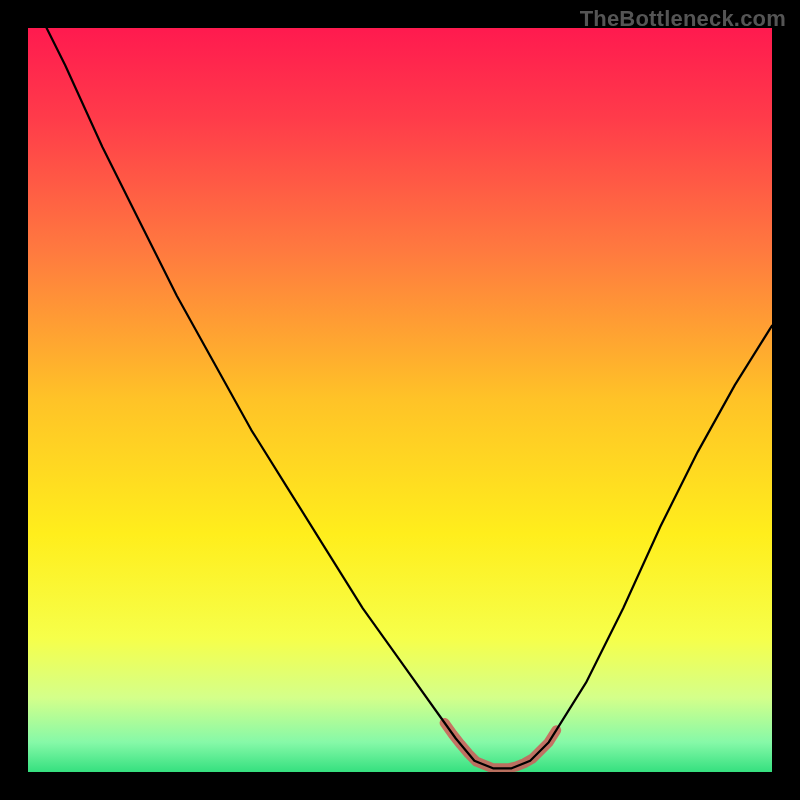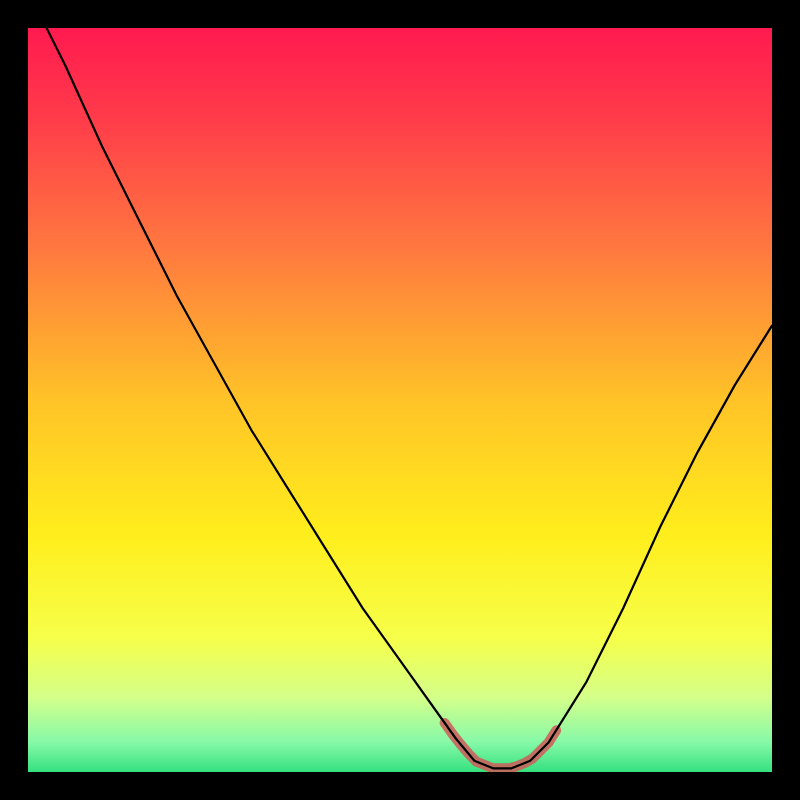--- a/index.html
+++ b/index.html
@@ -51,20 +51,21 @@
     stroke-width: 10;
     stroke-linecap: round;
     stroke-linejoin: round;
     opacity: 0.85;
   }
 </style>
 </head>
 <body>
 
 <div class="stage">
+  <div class="watermark">TheBottleneck.com</div>
 
   <div class="plot-border">
     <svg id="chart-svg" width="744" height="744" viewBox="0 0 744 744">
       <defs>
         <linearGradient id="bg-grad" x1="0" y1="0" x2="0" y2="1">
             <stop offset="0%" stop-color="#ff1a4f"></stop>
             <stop offset="12%" stop-color="#ff3b4a"></stop>
             <stop offset="30%" stop-color="#ff7a3f"></stop>
             <stop offset="50%" stop-color="#ffc327"></stop>
             <stop offset="68%" stop-color="#ffee1c"></stop>

